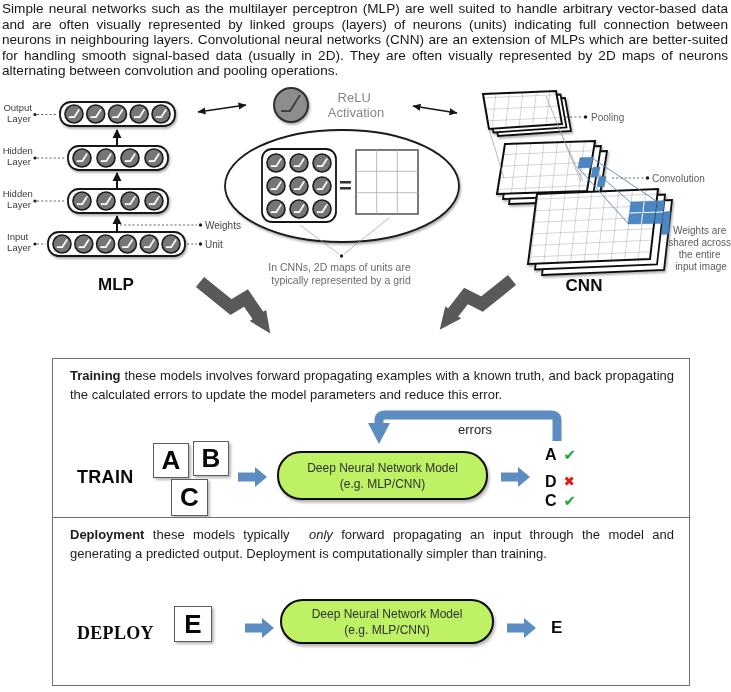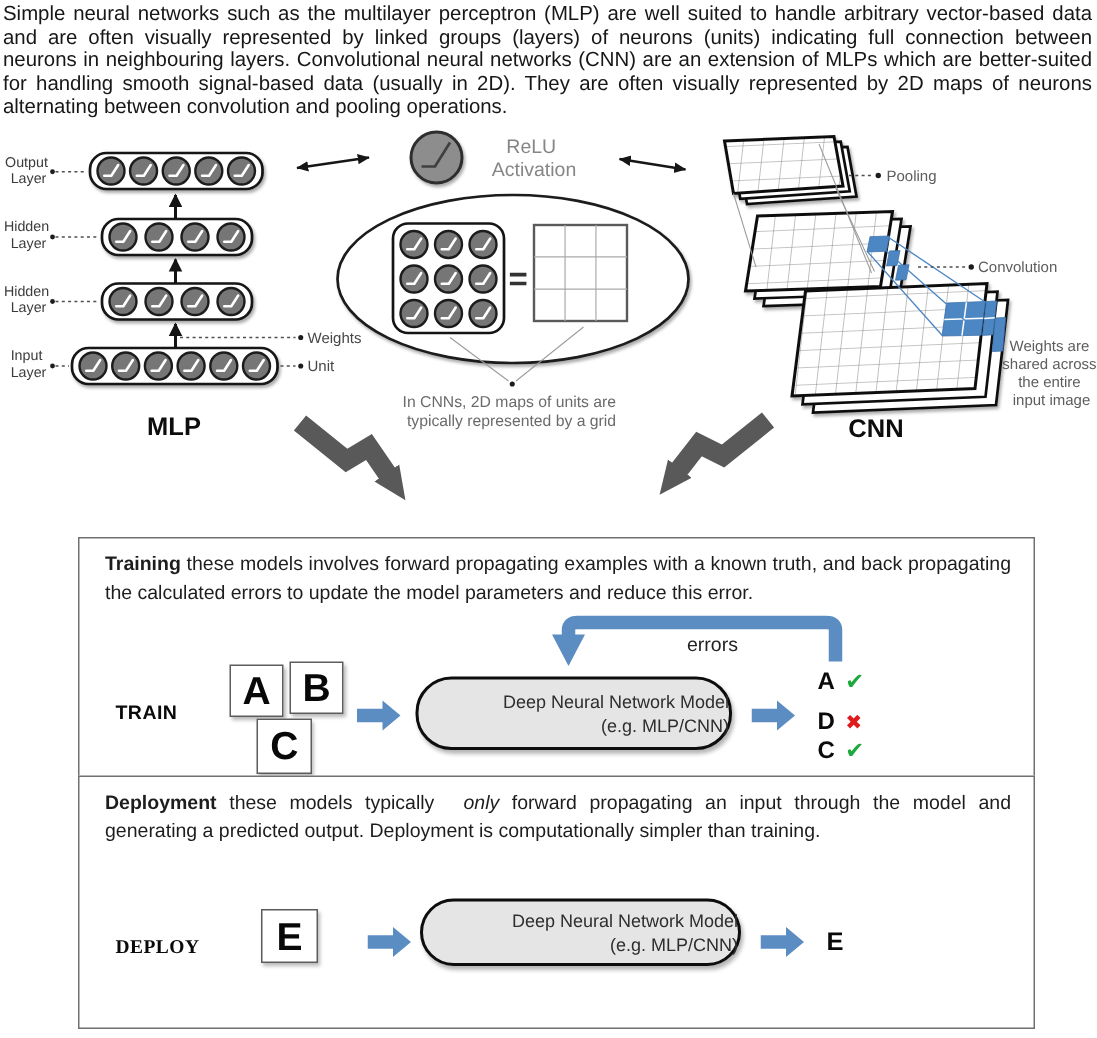--- a/index.html
+++ b/index.html
@@ -26,29 +26,29 @@
   .gridnote{font-size:10.5px;fill:#6b6b6b;}
   .caption{font-size:17px;font-weight:bold;fill:#0d0d0d;}
   .bullet{fill:#1c1c1c;}
   .panel{position:absolute;left:52px;width:638px;border:1.5px solid #707070;background:#fff;box-sizing:border-box;}
   .panel.training{top:338px;height:172px;margin-top:20px;}
   .panel.deploy{top:517px;height:169px;}
   .ptext{position:absolute;left:17px;top:7px;width:604px;margin:0;font-size:13px;
          line-height:19px;color:#1d1d1d;text-align:justify;}
   .ptext b{font-weight:bold;}
   .ptext i{font-style:italic;margin-left:11px;}
-  .rowlabel{position:absolute;left:24px;font-size:13px;font-weight:bold;color:#0a0a0a;letter-spacing:0.3px;}
+  .rowlabel{position:absolute;left:24px;font-size:18px;font-weight:bold;color:#0a0a0a;letter-spacing:0.3px;}
   .training .rowlabel{top:108px;}
   .deploy .rowlabel{top:105px;font-family:Liberation Serif, serif;}
   .tile{position:absolute;display:flex;align-items:center;justify-content:center;background:#fff;
         border:1.6px solid #5c5c5c;box-shadow:1.5px 2px 2.5px rgba(0,0,0,0.28);
         font-weight:bold;font-size:26px;color:#080808;box-sizing:border-box;}
   .blockarrow{position:absolute;}
-  .dnnbox{position:absolute;display:flex;flex-direction:column;align-items:flex-end;justify-content:center;
-          background:#e5e5e5;border:2.5px solid #0d0d0d;border-radius:24px;
+  .dnnbox{position:absolute;display:flex;flex-direction:column;align-items:center;justify-content:center;
+          background:#bef264;border:2.5px solid #0d0d0d;border-radius:24px;
           box-shadow:1.5px 2.5px 3px rgba(0,0,0,0.3);font-size:12px;color:#2e2e2e;
           text-align:center;line-height:16px;box-sizing:border-box;}
   .outrow{position:absolute;display:flex;align-items:center;gap:7px;height:16px;}
   .outletter{font-size:16px;font-weight:bold;color:#0a0a0a;line-height:16px;}
   .mark{font-size:15px;font-weight:bold;line-height:16px;}
   .mark.green{color:#1ca83c;}
   .mark.red{color:#e01b1b;font-size:13.5px;}
   .errlabel{position:absolute;left:392px;top:63px;width:60px;text-align:center;font-size:13px;color:#222;}
   .errarrow{position:absolute;left:0;top:0;pointer-events:none;}
   .outE{position:absolute;left:498px;top:100px;font-size:17px;font-weight:bold;color:#0a0a0a;}

